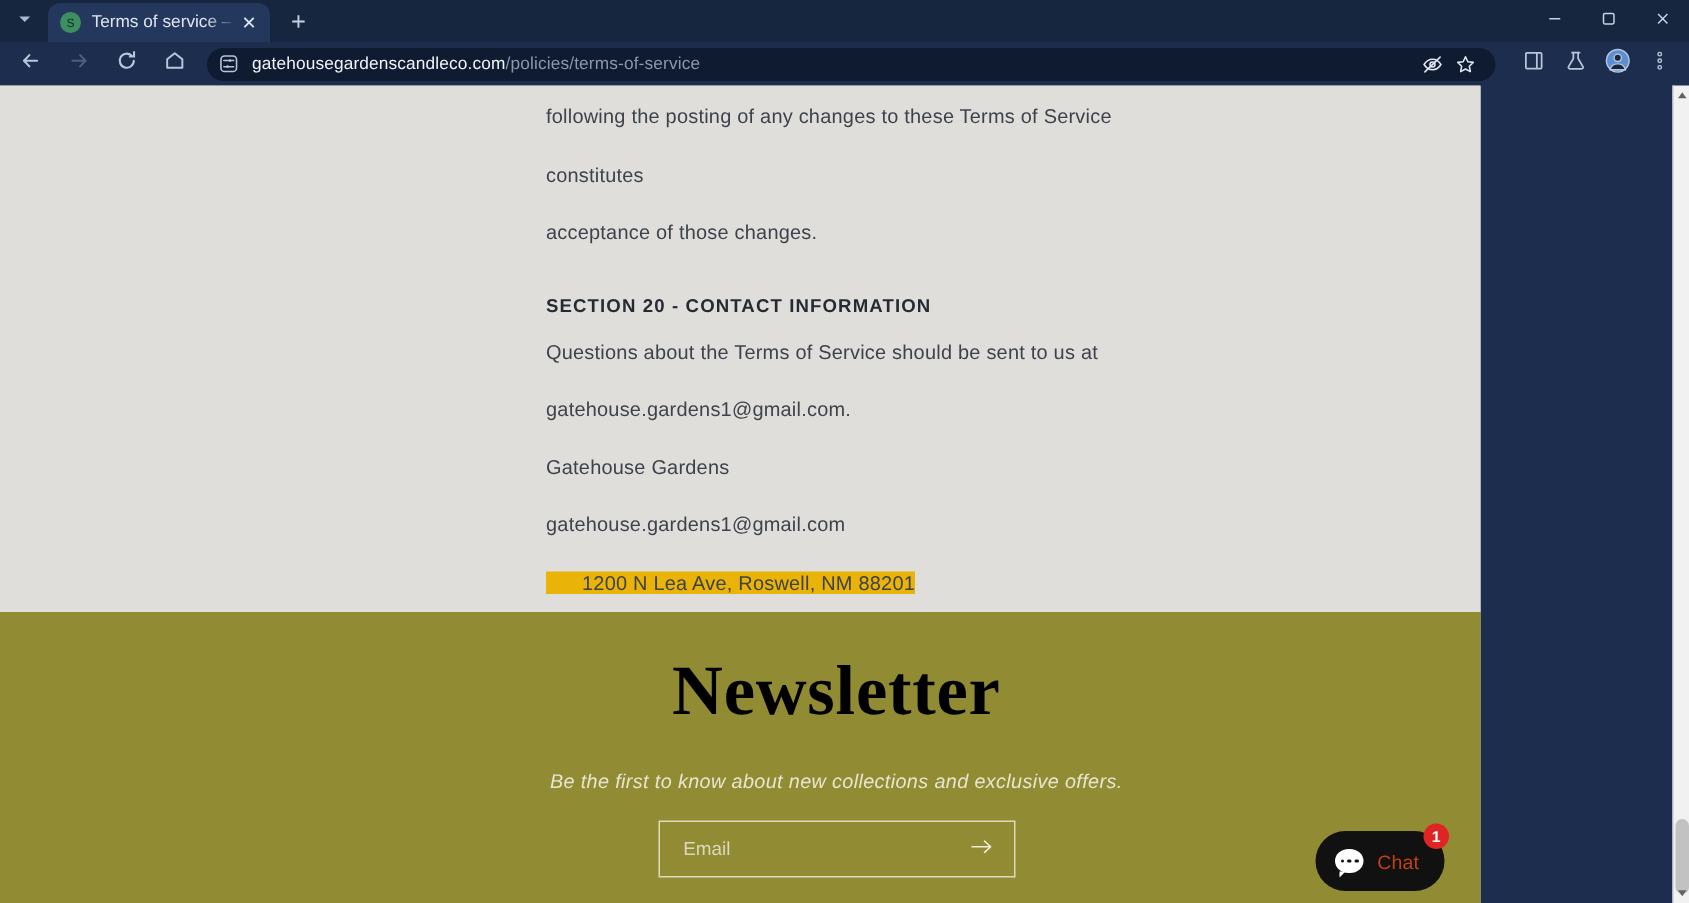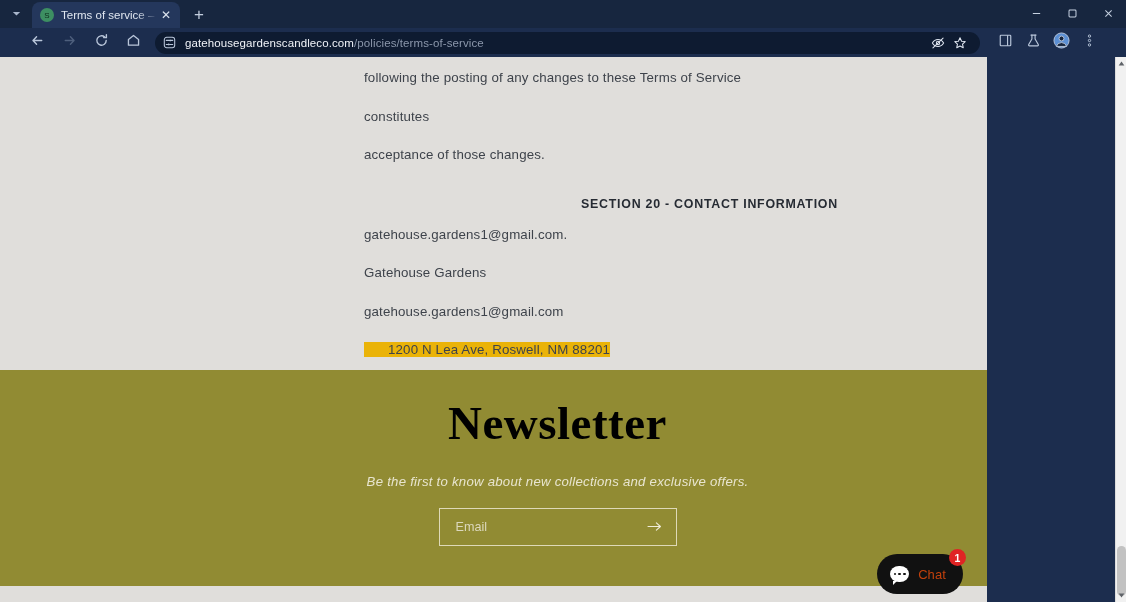--- a/index.html
+++ b/index.html
@@ -54,21 +54,21 @@
     color:#c3cede;font-size:17px;line-height:1;font-weight:300;
   }
   .wincontrols {
     position:absolute; right:0; top:0; height:28px; display:flex;
   }
   .wc { width:36px;height:28px;display:flex;align-items:center;justify-content:center; }
   .wc svg { stroke:#c7d2e2; }
 
   .toolbar {
     height: 29px; background:#1c2d4e;
-    display:flex; align-items:center; padding: 0 23px;
+    display:flex; align-items:center; padding: 0 6px;
     gap: 4px;
   }
   .tb-icon {
     width:28px;height:28px;flex:0 0 auto;
     display:flex;align-items:center;justify-content:center;
   }
   .tb-icon svg { stroke:#b9c6da; fill:none; }
   .tb-icon.disabled svg { stroke:#4e5f7d; }
 
   .omnibox {
@@ -102,21 +102,21 @@
   .article {
     background:#e0dedb; padding: 0;
   }
   .article-inner { padding-left: 364px; padding-right: 60px; padding-top: 2px; }
   .ptext {
     font-size: 13.3px; color:#3e434b; line-height: 38.5px;
     letter-spacing:.15px; max-width: 400px;
   }
   .sec-head {
     font-size: 12.4px; font-weight: 700; color:#262b33;
-    letter-spacing: .75px; margin-top: 22px; margin-bottom: 5px; text-align: center;
+    letter-spacing: .75px; margin-top: 22px; margin-bottom: 5px;
   }
   .sel { background:#eab308;padding-left:24px; }
 
   
   .newsletter {
     background:#918b33; width:1115px; padding: 28px 0 40px 0;
     text-align:center;
   }
   .nl-title {
     font-family:"Liberation Serif", serif;
@@ -331,20 +331,21 @@
       <section class="article">
         <div class="article-inner">
           <div class="ptext">
             <div>following the posting of any changes to these Terms of Service constitutes</div>
             <div>acceptance of those changes.</div>
           </div>
 
           <div class="sec-head">SECTION 20 - CONTACT INFORMATION</div>
 
           <div class="ptext">
+            <div>Questions about the Terms of Service should be sent to us at</div>
             <div>gatehouse.gardens1@gmail.com.</div>
             <div>Gatehouse Gardens</div>
             <div>gatehouse.gardens1@gmail.com</div>
             <div><span class="sel">1200 N Lea Ave, Roswell, NM 88201</span></div>
           </div>
         </div>
       </section>
 
       <section class="newsletter">
         <h2 class="nl-title">Newsletter</h2>

